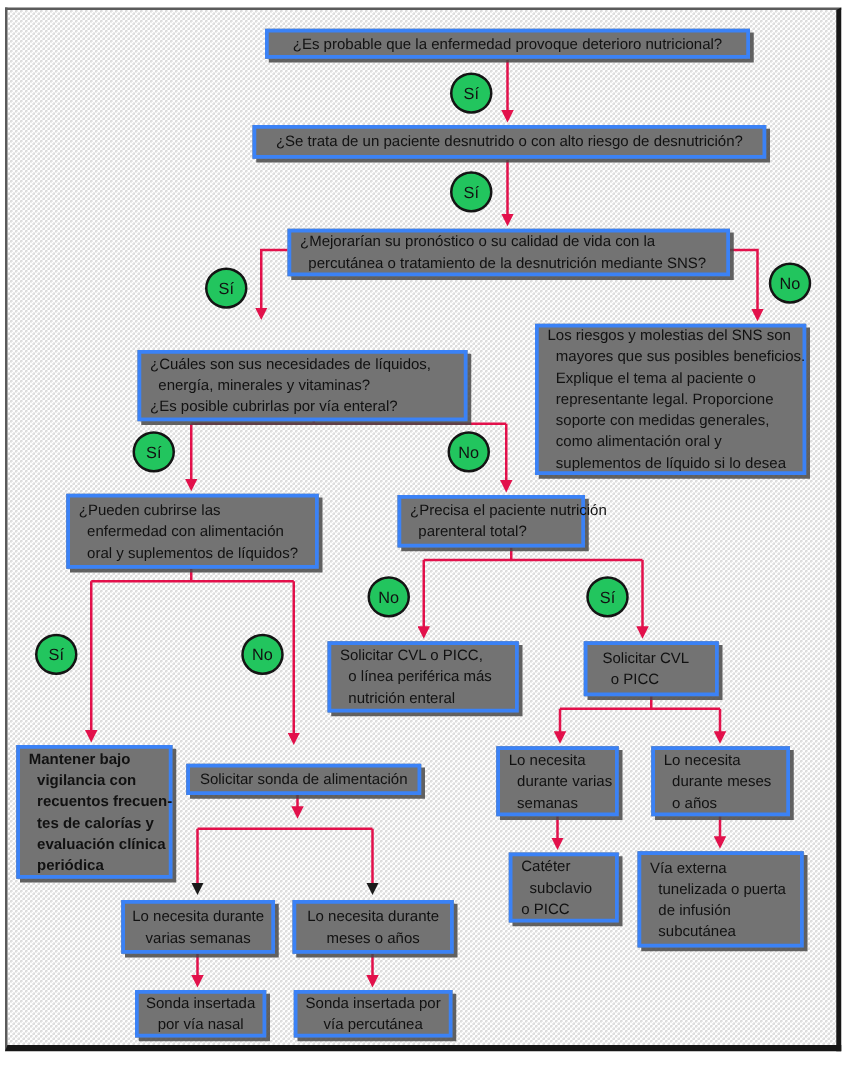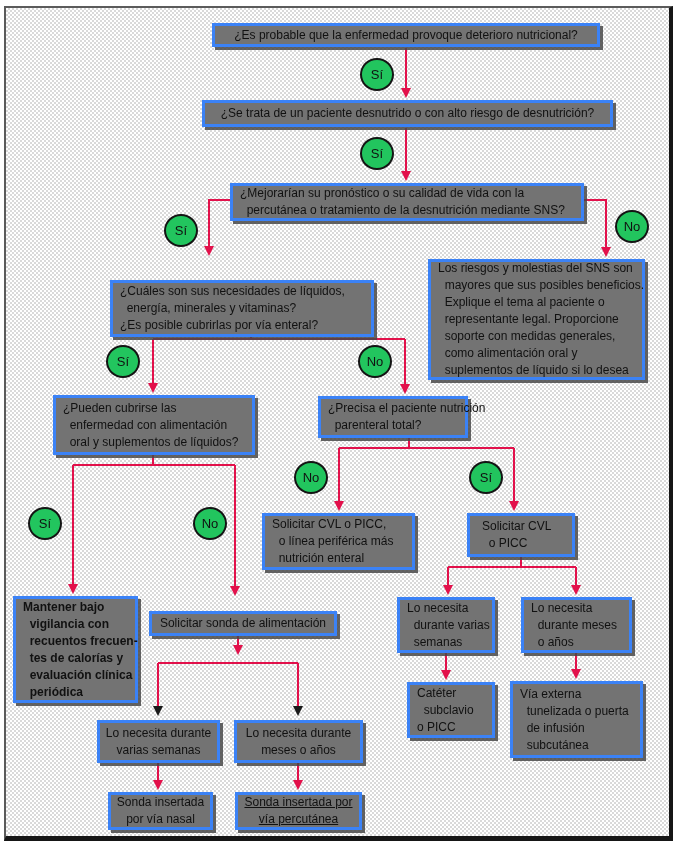--- a/index.html
+++ b/index.html
@@ -127,21 +127,21 @@
 
   <div class="box center" style="left:97px;top:720px;width:123px;height:43px;">Lo necesita durante
 varias semanas</div>
 
   <div class="box center" style="left:234px;top:720px;width:129px;height:43px;">Lo necesita durante
 meses o años</div>
 
   <div class="box center" style="left:108px;top:792px;width:105px;height:38px;">Sonda insertada
 por vía nasal</div>
 
-  <div class="box center" style="left:235px;top:792px;width:127px;height:38px;text-decoration:underline;">Sonda insertada por
+  <div class="box center" style="left:235px;top:792px;width:127px;height:38px;">Sonda insertada por
 vía percutánea</div>
 
   <div class="box left" style="left:397px;top:597px;width:98px;height:56px;">Lo necesita
   durante varias
   semanas</div>
 
   <div class="box left" style="left:521px;top:597px;width:111px;height:56px;">Lo necesita
   durante meses
   o años</div>
 

